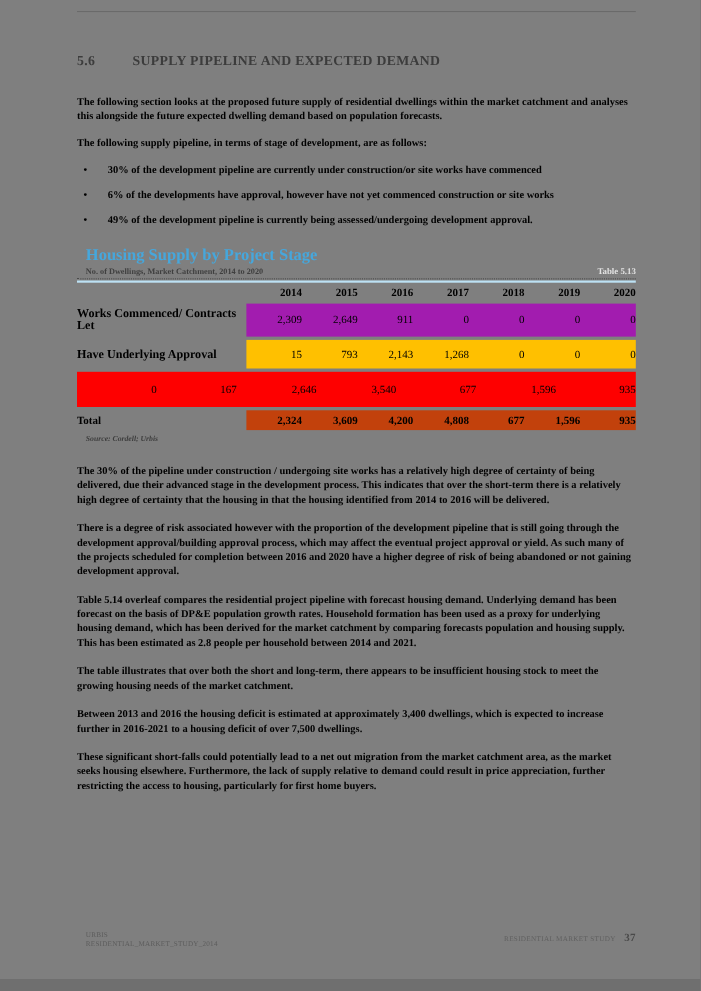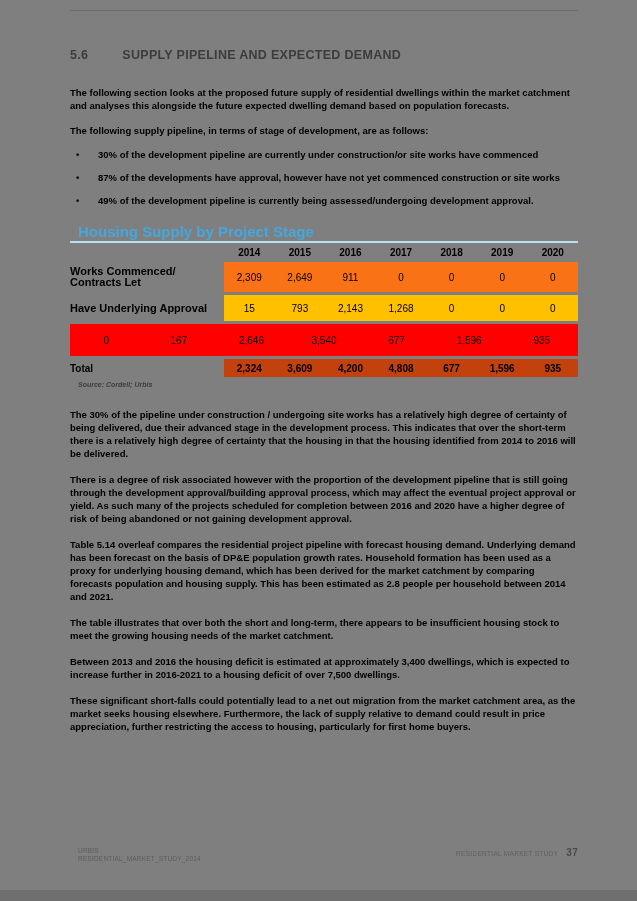--- a/index.html
+++ b/index.html
@@ -1,18 +1,18 @@
 <!DOCTYPE html>
 <html><head>
 <meta charset="utf-8">
 <style>
   html,body{margin:0;padding:0;background:#6f6f6f;}
   .canvas{
     position:relative;width:637px;height:890px;background:#7f7f7f;
-    font-family:Liberation Sans, sans-serif;color:#000;overflow:hidden;
+    font-family:Liberation Serif, serif;color:#000;overflow:hidden;
   }
   .top-rule{position:absolute;left:70px;top:10px;width:508px;height:1px;background:#6a6a6a;}
   .content{position:absolute;left:70px;top:48px;width:508px;}
   .h1{display:flex;gap:34px;font-size:12.5px;font-weight:bold;color:#3c3c3c;
       letter-spacing:.3px;margin:0 0 24px 0;}
   .para{font-size:9.5px;font-weight:bold;line-height:13px;margin:0 0 12px 0;}
   .lead{margin-bottom:11px;}
   ul.bullets{list-style:none;margin:2px 0 16px 0;padding:0;}
   ul.bullets li{display:flex;font-size:9.5px;font-weight:bold;line-height:13px;margin:0 0 10px 0;}
   ul.bullets .marker{width:22px;flex:0 0 22px;text-align:left;padding-left:6px;}
@@ -24,21 +24,21 @@
   .tbl-subrow{display:flex;justify-content:space-between;align-items:flex-end;
               border-bottom:1px dotted #4a4a4a;padding:0 0 2px 8px;}
   .tbl-subtitle{font-size:7.5px;color:#3f3f3f;font-weight:bold;}
   .tbl-ref{font-size:8px;color:#e2e2e2;font-weight:bold;}
   .tbl-rule{height:2px;background:#bce1f4;margin:1px 0 4px 0;}
 
   .trow{display:flex;align-items:stretch;margin-bottom:3px;}
   .tlabel{flex:0 0 154px;font-size:11px;font-weight:bold;line-height:11px;
           display:flex;align-items:center;padding-right:6px;box-sizing:border-box;}
   .tcells{flex:1;display:flex;align-items:center;}
-  .tcells span{flex:1;text-align:center;font-size:10px;}
+  .tcells span{flex:1;text-align:right;font-size:10px;}
   .yearrow{margin-bottom:4px;}
   .yearrow .tcells span{font-weight:bold;}
   .band-r1{min-height:30px;}
   .band-r2{min-height:26px;}
   .band-r3{min-height:32px;}
   .band-total{min-height:18px;}
   .band-total span{font-weight:bold;}
   .trow-total .tlabel{font-size:10px;}
   .source{font-size:7px;font-style:italic;font-weight:bold;color:#3d3d3d;margin:4px 0 20px 8px;}
 
@@ -66,48 +66,52 @@
     <p class="para">The following section looks at the proposed future supply of residential dwellings within the market catchment and analyses this alongside the future expected dwelling demand based on population forecasts.</p>
     <p class="para lead">The following supply pipeline, in terms of stage of development, are as follows:</p>
 
     <ul class="bullets">
       <li>
         <span class="marker">•</span>
         <span class="btxt">30% of the development pipeline are currently under construction/or site works have commenced</span>
       </li>
       <li>
         <span class="marker">•</span>
-        <span class="btxt">87% of the developments have approval, however have not yet commenced construction or site works</span>
+        <span class="btxt">6% of the developments have approval, however have not yet commenced construction or site works</span>
       </li>
       <li>
         <span class="marker">•</span>
         <span class="btxt">49% of the development pipeline is currently being assessed/undergoing development approval.</span>
       </li>
     </ul>
 
     <div class="tblock">
       <div class="tbl-title">Housing Supply by Project Stage</div>
+      <div class="tbl-subrow">
+        <span class="tbl-subtitle">No. of Dwellings, Market Catchment, 2014 to 2020</span>
+        <span class="tbl-ref">Table 5.13</span>
+      </div>
       <div class="tbl-rule"></div>
 
       <div class="trow yearrow">
         <div class="tlabel"></div>
         <div class="tcells">
           <span>2014</span>
           <span>2015</span>
           <span>2016</span>
           <span>2017</span>
           <span>2018</span>
           <span>2019</span>
           <span>2020</span>
         </div>
       </div>
 
       <div class="trow">
         <div class="tlabel">Works Commenced/ Contracts Let</div>
-        <div class="tcells band-r1" style="background-color: #f97316;">
+        <div class="tcells band-r1" style="background-color: #a21caf;">
           <span>2,309</span>
           <span>2,649</span>
           <span>911</span>
           <span>0</span>
           <span>0</span>
           <span>0</span>
           <span>0</span>
         </div>
       </div>
 

